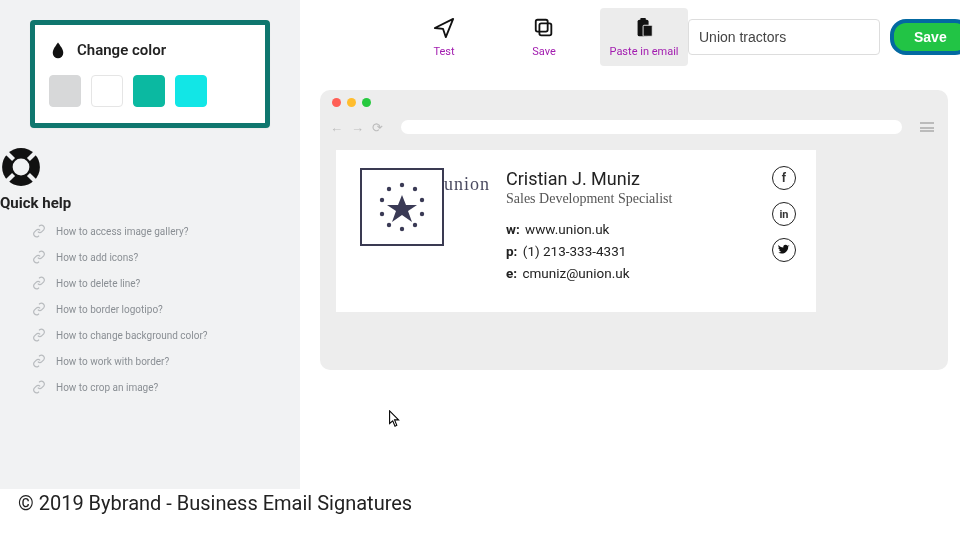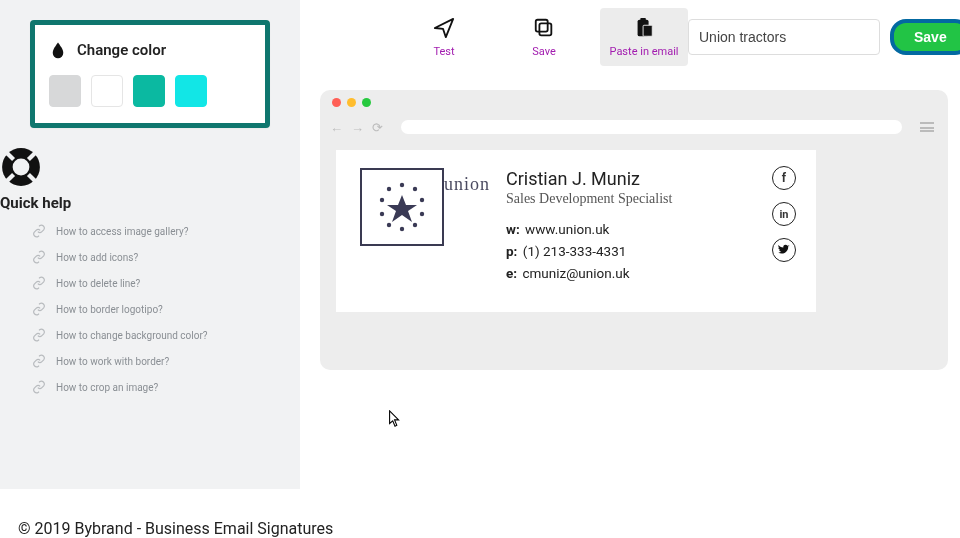--- a/index.html
+++ b/index.html
@@ -43,21 +43,21 @@
   .logo-box{width:104px;height:78px;border:2px solid #3a3a52;display:flex;align-items:center;justify-content:center;position:relative}
   .logo-text{font-family:"Comic Sans MS",cursive;color:#4a4a60;margin-top:6px;font-size:18px;letter-spacing:1px}
   .info{flex:1}
   .nm{font-size:18px;color:#222;margin-bottom:2px}
   .role{font-size:14px;color:#555;font-family:Georgia,serif;margin-bottom:14px}
   .row{font-size:13.5px;color:#222;margin-bottom:6px}
   .row b{font-weight:700;margin-right:2px}
   .socials{position:absolute;right:20px;top:16px;display:flex;flex-direction:column;gap:12px}
   .sbtn{width:24px;height:24px;border:1.5px solid #222;border-radius:50%;display:flex;align-items:center;justify-content:center;font-size:12px;font-weight:700;cursor:pointer}
   .sbtn.in{font-size:11px}
-  .footer{position:absolute;left:0;bottom:0;right:0;height:48px;border-top:1px solid transparent;display:flex;align-items:flex-end;padding-left:18px;font-size:16px;color:#222;background:#fff}
+  .footer{position:absolute;left:0;bottom:0;right:0;height:48px;border-top:1px solid transparent;display:flex;align-items:flex-start;padding-left:18px;font-size:20px;color:#222;background:#fff}
   .cursor{position:absolute;left:388px;top:410px;width:14px;height:18px}
 </style>
 </head>
 <body>
 
 <div class="sidebar">
   <div class="panel">
     <div class="panel-head">
       <svg class="drop" viewBox="0 0 24 24">
           <path d="M12 2 C7 9 5 12 5 16 a7 7 0 0 0 14 0 C19 12 17 9 12 2Z" fill="#111"></path>

